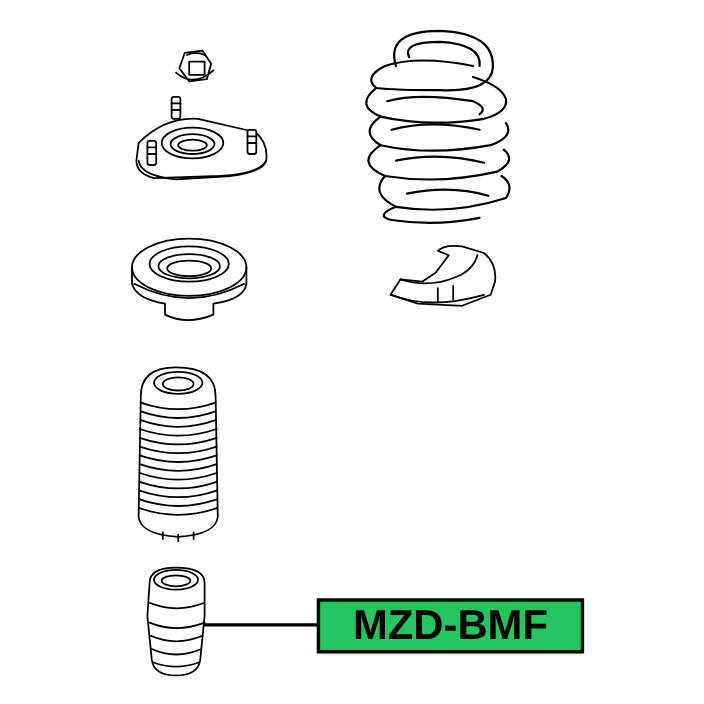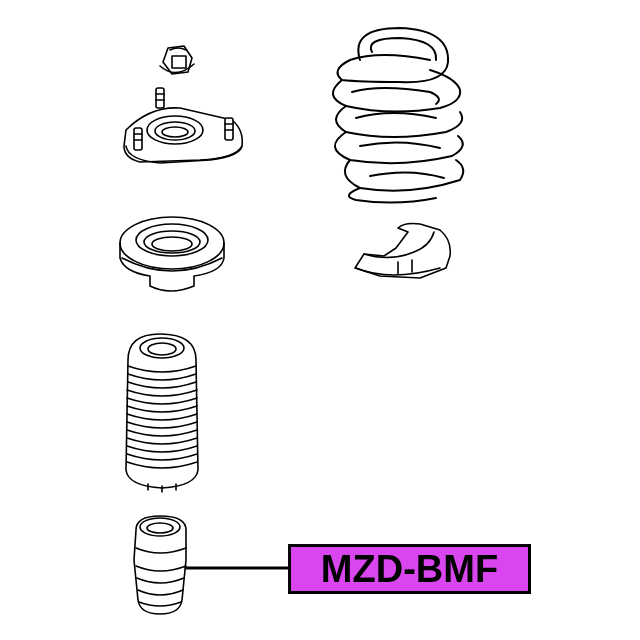--- a/index.html
+++ b/index.html
@@ -1,20 +1,20 @@
 <!DOCTYPE html>
 <html><head>
   <meta charset="utf-8">
   <style>
     html, body { margin: 0; padding: 0; background: #ffffff; }
     .canvas { position: relative; width: 640px; height: 640px; background: #ffffff; overflow: hidden; }
     svg.drawing { position: absolute; left: 0; top: 0; }
     .part-label {
       position: absolute; left: 288px; top: 544px; width: 243px; height: 50px;
-      border: 3px solid #000; box-sizing: border-box; background: #d946ef;
+      border: 3px solid #000; box-sizing: border-box; background: #22c55e;
       display: flex; align-items: center; justify-content: center;
       font-family: "Liberation Sans", sans-serif; font-weight: bold; font-size: 38px;
       color: #000; letter-spacing: 0px;
     }
   </style>
 </head>
 <body>
 
 <div class="canvas">
   <svg class="drawing" width="640" height="640" viewBox="0 0 640 640" fill="none" stroke="#000" stroke-width="1.6" stroke-linejoin="round" stroke-linecap="round">

